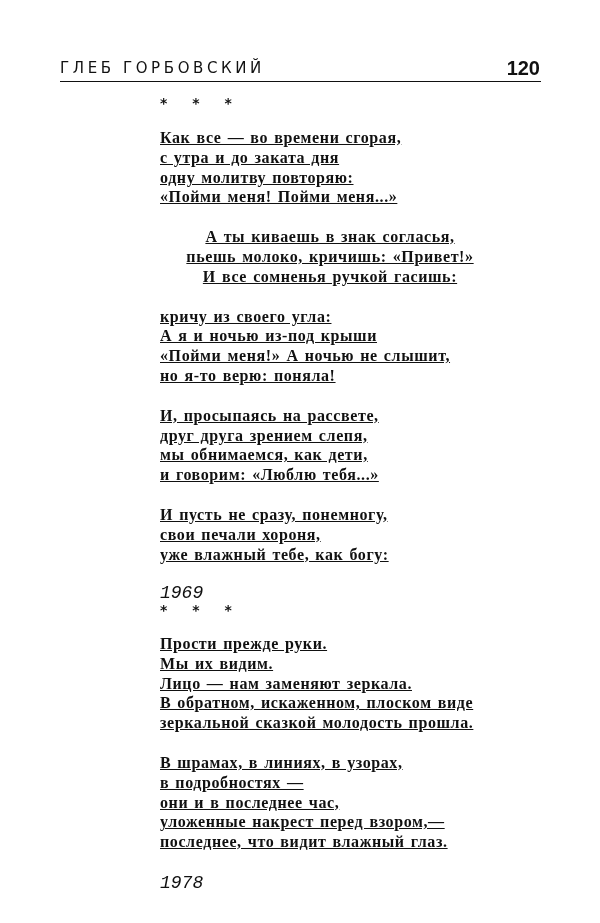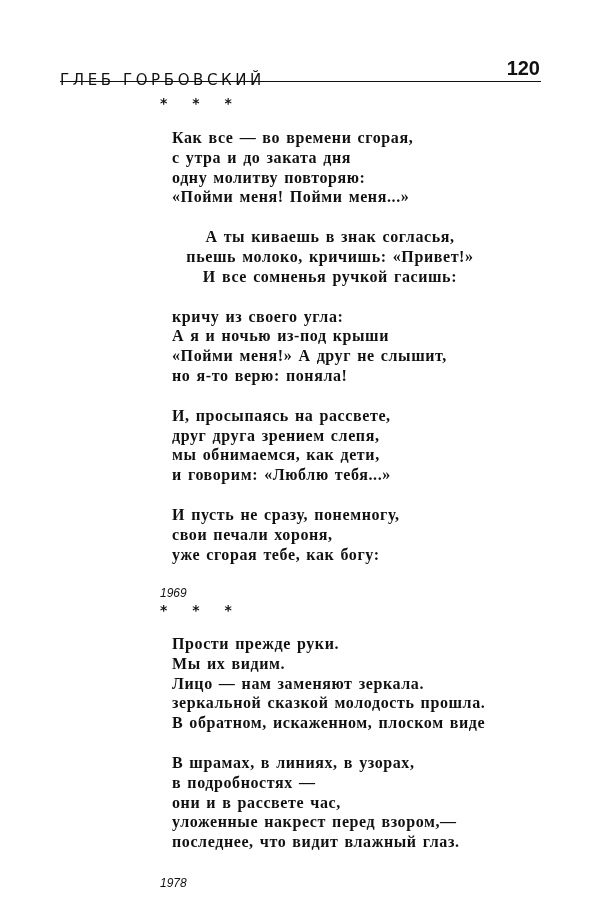--- a/index.html
+++ b/index.html
@@ -24,21 +24,20 @@
     }
     .author {
       position: absolute;
       left: 0;
       top: 0;
       font-family: "DejaVu Sans", "Liberation Sans", sans-serif;
       font-size: 15px;
       letter-spacing: 3.6px;
       font-weight: 500;
       line-height: 20px;
-      margin-top: 12px;
     }
     .page-num {
       position: absolute;
       right: 0;
       top: 1px;
       font-family: "Liberation Sans", sans-serif;
       font-size: 20px;
       font-weight: bold;
       line-height: 18px;
     }
@@ -57,37 +56,38 @@
     }
     .stars {
       font-family: "DejaVu Sans", sans-serif;
       font-size: 14px;
       letter-spacing: 10px;
       font-weight: bold;
       line-height: 16px;
       height: 16px;
     }
     .stanza {
-      margin: 12px;
+      margin: 0;
       padding: 0;
+      text-decoration: underline;
     }
     .line {
       display: block;
       font-family: "Liberation Serif", "DejaVu Serif", serif;
       font-size: 16px;
       line-height: 19.8px;
       font-weight: bold;
       letter-spacing: 0.6px;
       word-spacing: 1.5px;
       white-space: nowrap;
     }
     .date {
-      font-family: Liberation Sans, sans-serif;
+      font-family: Liberation Mono, monospace;
       font-style: italic;
-      font-size: 12px;
+      font-size: 18px;
       line-height: 18px;
     }
   </style>
 </head>
 <body>
 
 <div class="running-head">
   <span class="author">ГЛЕБ ГОРБОВСКИЙ</span>
   <span class="page-num">120</span>
 </div>
@@ -105,53 +105,53 @@
 
   <div class="stanza" style="margin-top:20px;text-align:center;">
     <span class="line">А ты киваешь в знак согласья,</span>
     <span class="line">пьешь молоко, кричишь: «Привет!»</span>
     <span class="line">И все сомненья ручкой гасишь:</span>
   </div>
 
   <div class="stanza" style="margin-top:20px;">
     <span class="line">кричу из своего угла:</span>
     <span class="line">А я и ночью из-под крыши</span>
-    <span class="line">«Пойми меня!» А друг не слышит,</span>
+    <span class="line">«Пойми меня!» А ночью не слышит,</span>
     <span class="line">но я-то верю: поняла!</span>
   </div>
 
   <div class="stanza" style="margin-top:20px;">
     <span class="line">И, просыпаясь на рассвете,</span>
     <span class="line">друг друга зрением слепя,</span>
     <span class="line">мы обнимаемся, как дети,</span>
     <span class="line">и говорим: «Люблю тебя...»</span>
   </div>
 
   <div class="stanza" style="margin-top:20px;">
     <span class="line">И пусть не сразу, понемногу,</span>
     <span class="line">свои печали хороня,</span>
-    <span class="line">уже сгорая тебе, как богу:</span>
+    <span class="line">уже влажный тебе, как богу:</span>
   </div>
 
   <div class="date" style="margin-top:20px;">1969</div>
 </div>
 
 <div class="poem" style="top:602px;">
   <div class="stars">* * *</div>
 
   <div class="stanza" style="margin-top:16px;">
     <span class="line">Прости прежде руки.</span>
     <span class="line">Мы их видим.</span>
     <span class="line">Лицо — нам заменяют зеркала.</span>
+    <span class="line">В обратном, искаженном, плоском виде</span>
     <span class="line">зеркальной сказкой молодость прошла.</span>
-    <span class="line">В обратном, искаженном, плоском виде</span>
   </div>
 
   <div class="stanza" style="margin-top:20px;">
     <span class="line">В шрамах, в линиях, в узорах,</span>
     <span class="line">в подробностях —</span>
-    <span class="line">они и в рассвете час,</span>
+    <span class="line">они и в последнее час,</span>
     <span class="line">уложенные накрест перед взором,—</span>
     <span class="line">последнее, что видит влажный глаз.</span>
   </div>
 
   <div class="date" style="margin-top:22px;">1978</div>
 </div>
 
 </body></html>

